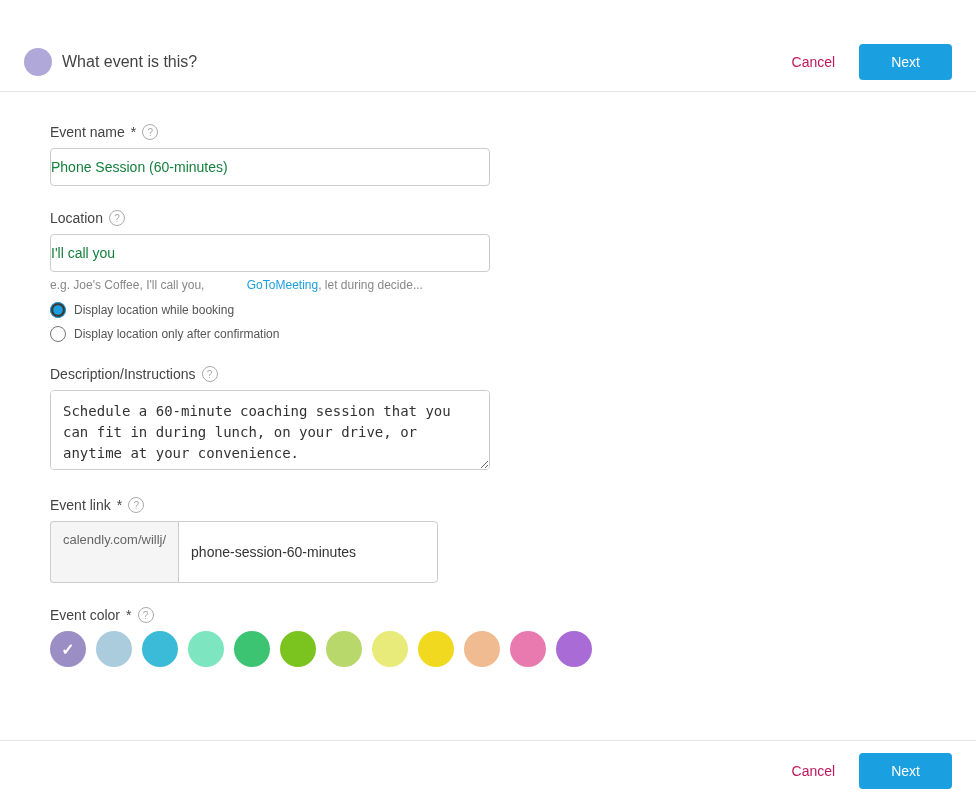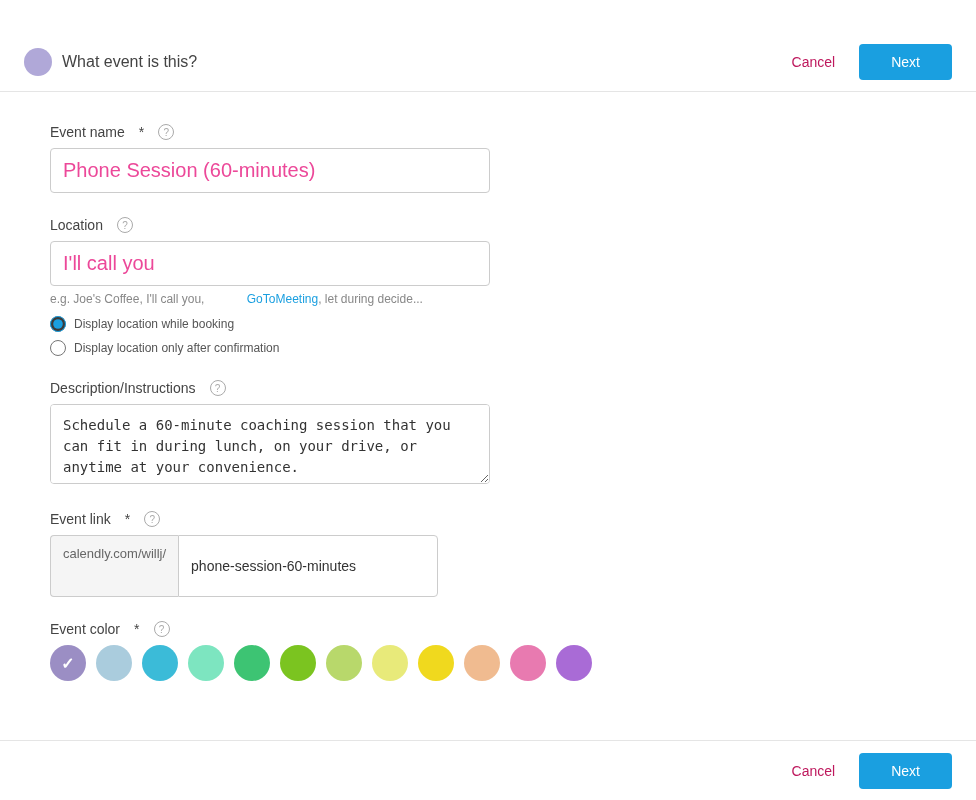--- a/index.html
+++ b/index.html
@@ -71,45 +71,45 @@
       height: calc(800px - 120px);
     }
 
     
     .form-group {
       margin-bottom: 24px;
     }
     .form-label {
       display: flex;
       align-items: center;
-      gap: 14px;
+      gap: 6px;
       font-size: 14px;
       color: #444;
       margin-bottom: 8px;
       font-weight: 500;
     }
     .help-icon {
       display: inline-flex;
       align-items: center;
       justify-content: center;
       width: 16px;
       height: 16px;
       border-radius: 50%;
       border: 1px solid #aaa;
       color: #aaa;
       font-size: 10px;
       cursor: help;
     }
     .form-input {
       width: 440px;
-      padding: 10px 12px;
+      padding: 10px 0;
       border: 1px solid #ccc;
       border-radius: 4px;
-      font-size: 20px;
-      color: #ec4899;
+      font-size: 14px;
+      color: #15803d;
       outline: none;
     }
     .form-textarea {
       width: 440px;
       height: 80px;
       padding: 10px 12px;
       border: 1px solid #ccc;
       border-radius: 4px;
       font-size: 14px;
       color: #333;

